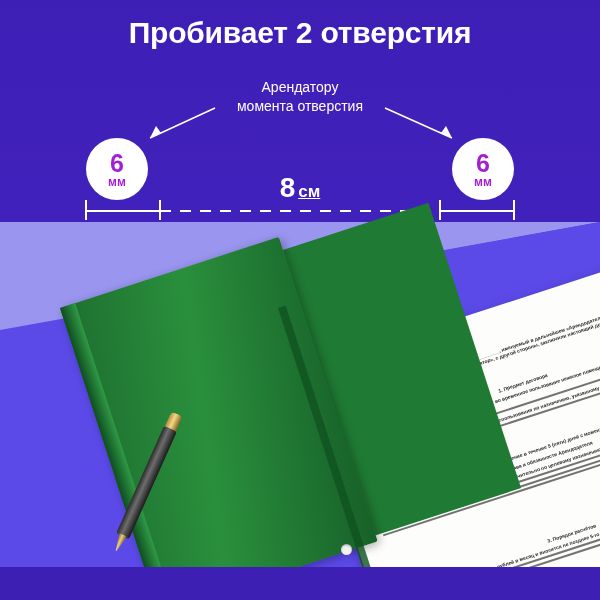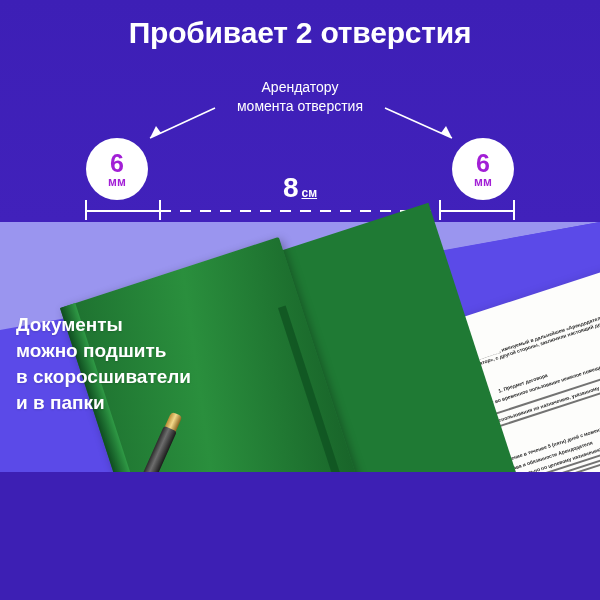--- a/index.html
+++ b/index.html
@@ -9,21 +9,21 @@
   body {
     width: 600px;
     height: 600px;
     overflow: hidden;
     font-family: "Liberation Sans", sans-serif;
     background: #3d1fb4;
   }
   .stage {
     position: relative;
     width: 600px;
-    height: 472px;
+    height: 567px;
     overflow: hidden;
     background: #b91c1c;
   }
 
   
   .top-panel {
     position: absolute;
     left: 0; top: 0;
     width: 600px; height: 222px;
     background: linear-gradient(180deg, #3d1fb6 0%, #4121bb 100%);
@@ -94,21 +94,21 @@
   .distance-value {
     position: absolute;
     left: 230px; top: 172px;
     width: 140px;
     text-align: center;
     color: #ffffff;
     font-weight: bold;
     font-size: 28px;
   }
   .distance-value .cm {
-    font-size: 12px;
+    font-size: 17px;
     font-weight: bold;
     margin-left: 3px;
     text-decoration: underline;
   }
   .distance-caption {
     position: absolute;
     left: 170px; top: 224px;
     width: 260px;
     text-align: center;
     color: #ffffff;
@@ -367,20 +367,14 @@
     <div class="folder-edge"></div>
     <div class="folder-hole h1"></div>
 
     <div class="pen">
       <div class="pen-cap"></div>
       <div class="pen-body"></div>
       <div class="pen-tip"></div>
     </div>
   </div>
 
-  <div class="side-text">
-    <div>Документы</div>
-    <div>можно подшить</div>
-    <div>в скоросшиватели</div>
-    <div>и в папки</div>
-  </div>
 
 </div>
 
 </body></html>

